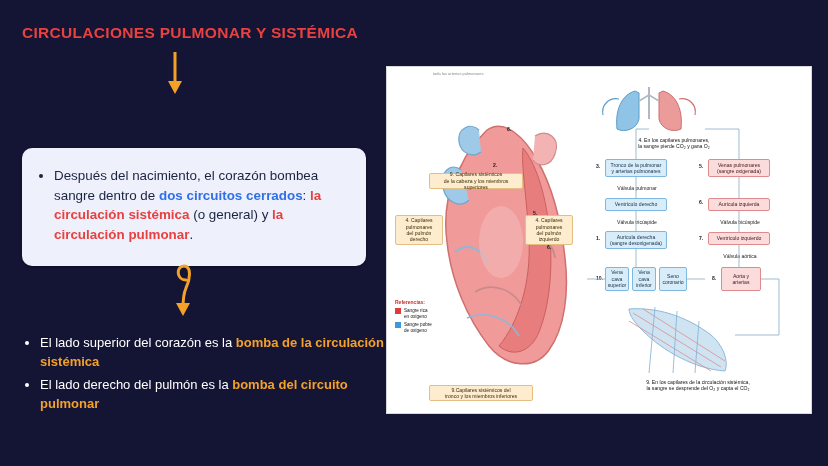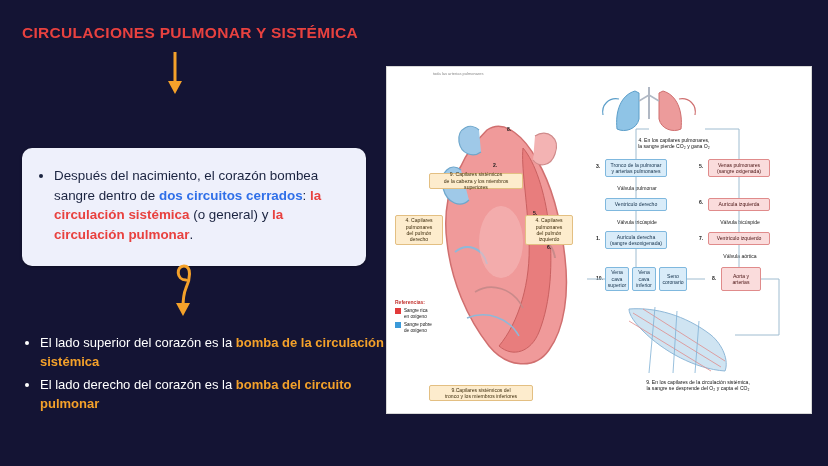--- a/index.html
+++ b/index.html
@@ -113,21 +113,21 @@
       <polygon points="13,58 6,45 20,45" fill="#f4a12a"></polygon>
     </svg>
   </div>
 
   <div class="bottom">
     <ul>
       <li>
         <span>El lado superior del corazón es la </span><span class="hl-orange">bomba de la circulación sistémica</span>
       </li>
       <li>
-        <span>El lado derecho del corazón es la </span><span class="hl-orange">bomba del circuito pulmonar</span>
+        <span>El lado derecho del pulmón es la </span><span class="hl-orange">bomba del circuito pulmonar</span>
       </li>
     </ul>
   </div>
 
   <div class="diagram">
 
     <div class="dg-top-note">toda las arterias pulmonares</div>
 
     <svg style="position:absolute;left:208px;top:18px;" width="120" height="52" viewBox="0 0 120 52">
       <path d="M40 6 C26 10 20 26 22 44 C30 48 42 44 44 34 L44 8 Z" fill="#8fc4e6" stroke="#5b9ec9" stroke-width="1"></path>

